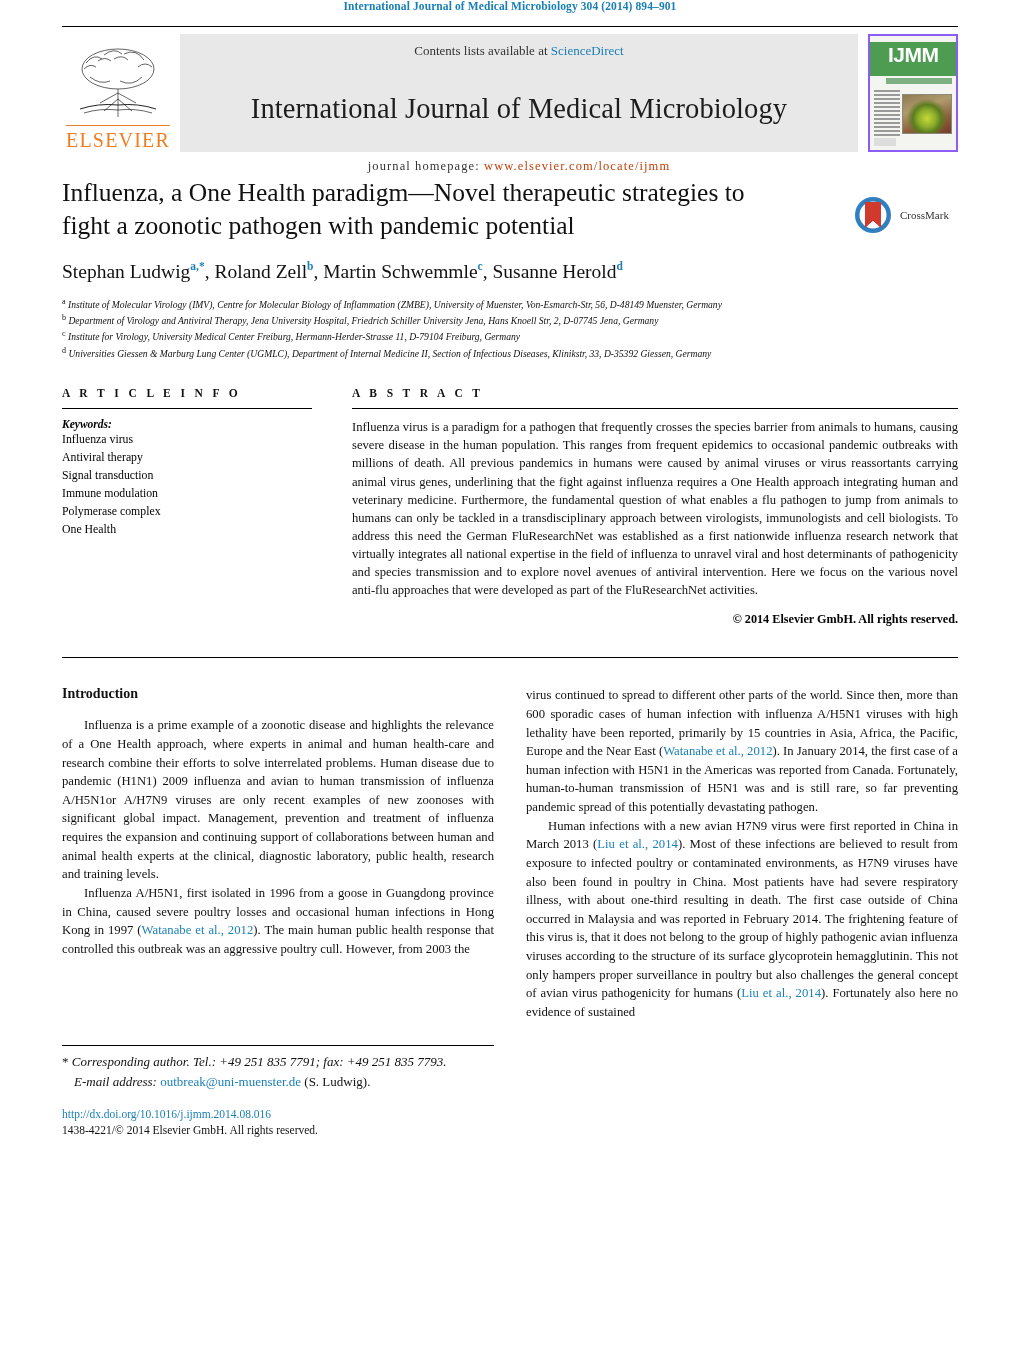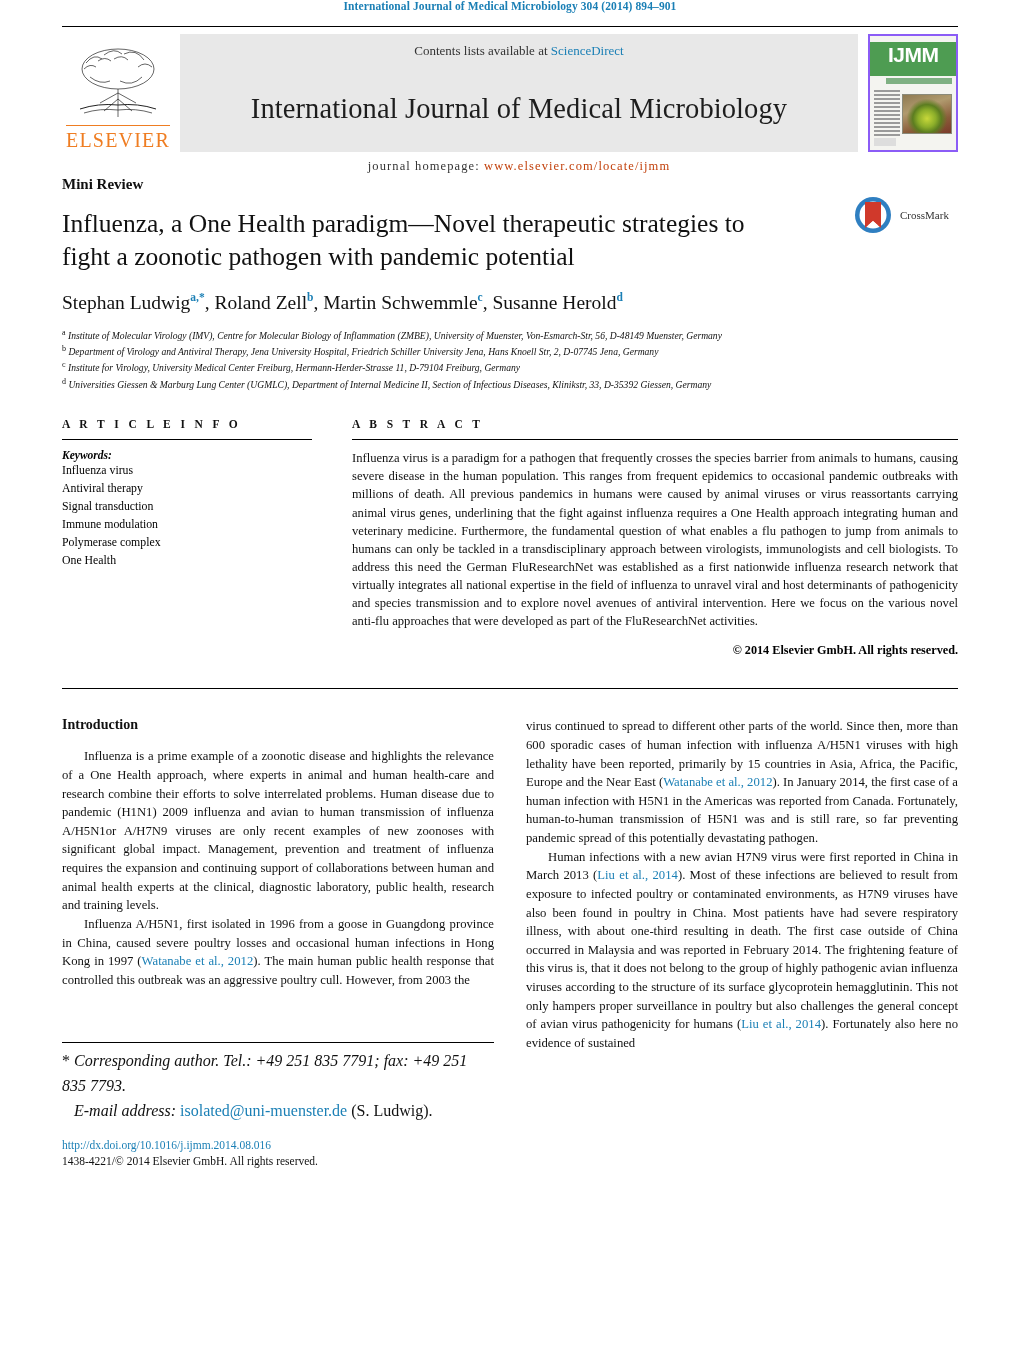--- a/index.html
+++ b/index.html
@@ -231,21 +231,21 @@
 
   
   .footnote {
     position: absolute;
     left: 0; right: 0;
     bottom: 0;
     border-top: 1px solid #000;
     padding-top: 6px;
   }
   .fn-line {
-    font-size: 16px;
+    font-size: 13px;
     font-style: italic;
     line-height: 1.55;
     color: #111;
   }
   .fn-line .star { font-style: normal; }
   .fn-line .mail { color: #1a7fb5; font-style: normal;}
   .doi-block {
     margin-top: 16px;
   }
   .doi {
@@ -306,21 +306,20 @@
           <i></i>
           <i></i>
           <i></i>
       </div>
       <div class="cov-img"></div>
       <div class="cov-bottom"></div>
     </div>
   </div>
 
   <div class="titleblock">
-    <div class="minireview">Mini Review</div>
     <h1 class="article-title">Influenza, a One Health paradigm—Novel therapeutic strategies to fight a zoonotic pathogen with pandemic potential</h1>
 
     <div class="crossmark">
       <svg class="cm-badge" viewBox="0 0 40 42">
         <circle cx="19" cy="21" r="18" fill="#2f7fc1"></circle>
         <circle cx="19" cy="21" r="13.5" fill="#ffffff"></circle>
         <path d="M11 8 h16 v26 l-8 -7 l-8 7 z" fill="#d0392b"></path>
         <path d="M19 27 l-5 4.5 h10 z" fill="#ffffff"></path>
       </svg>
       <span class="cm-text">CrossMark</span>
@@ -364,21 +363,21 @@
       <div class="h1">Introduction</div>
       <p class="para">Influenza is a prime example of a zoonotic disease and highlights the relevance of a One Health approach, where experts in animal and human health-care and research combine their efforts to solve interrelated problems. Human disease due to pandemic (H1N1) 2009 influenza and avian to human transmission of influenza A/H5N1or A/H7N9 viruses are only recent examples of new zoonoses with significant global impact. Management, prevention and treatment of influenza requires the expansion and continuing support of collaborations between human and animal health experts at the clinical, diagnostic laboratory, public health, research and training levels.</p>
       <p class="para"><span>Influenza A/H5N1, first isolated in 1996 from a goose in Guangdong province in China, caused severe poultry losses and occasional human infections in Hong Kong in 1997 (</span><span class="cite">Watanabe et al., 2012</span><span>). The main human public health response that controlled this outbreak was an aggressive poultry cull. However, from 2003 the</span></p>
 
       <div class="footnote">
         <div class="fn-line">
           <span class="star">*</span>
           <span>Corresponding author. Tel.: +49 251 835 7791; fax: +49 251 835 7793.</span>
         </div>
         <div class="fn-line" style="padding-left:12px;">
-          <span>E-mail address: </span><span class="mail">isolated@uni-muenster.de</span><span class="star"> (S. Ludwig).</span>
+          <span>E-mail address: </span><span class="mail">outbreak@uni-muenster.de</span><span class="star"> (S. Ludwig).</span>
         </div>
         <div class="doi-block">
           <span class="doi">http://dx.doi.org/10.1016/j.ijmm.2014.08.016</span>
           <span class="issn">1438-4221/© 2014 Elsevier GmbH. All rights reserved.</span>
         </div>
       </div>
     </div>
 
     <div class="bcol">
       <p class="para noindent"><span>virus continued to spread to different other parts of the world. Since then, more than 600 sporadic cases of human infection with influenza A/H5N1 viruses with high lethality have been reported, primarily by 15 countries in Asia, Africa, the Pacific, Europe and the Near East (</span><span class="cite">Watanabe et al., 2012</span><span>). In January 2014, the first case of a human infection with H5N1 in the Americas was reported from Canada. Fortunately, human-to-human transmission of H5N1 was and is still rare, so far preventing pandemic spread of this potentially devastating pathogen.</span></p>

